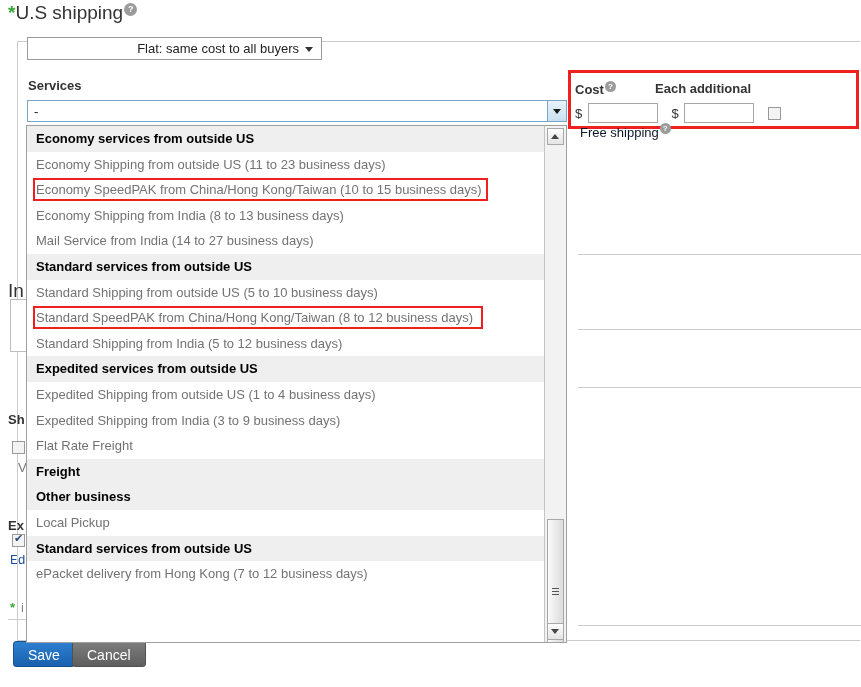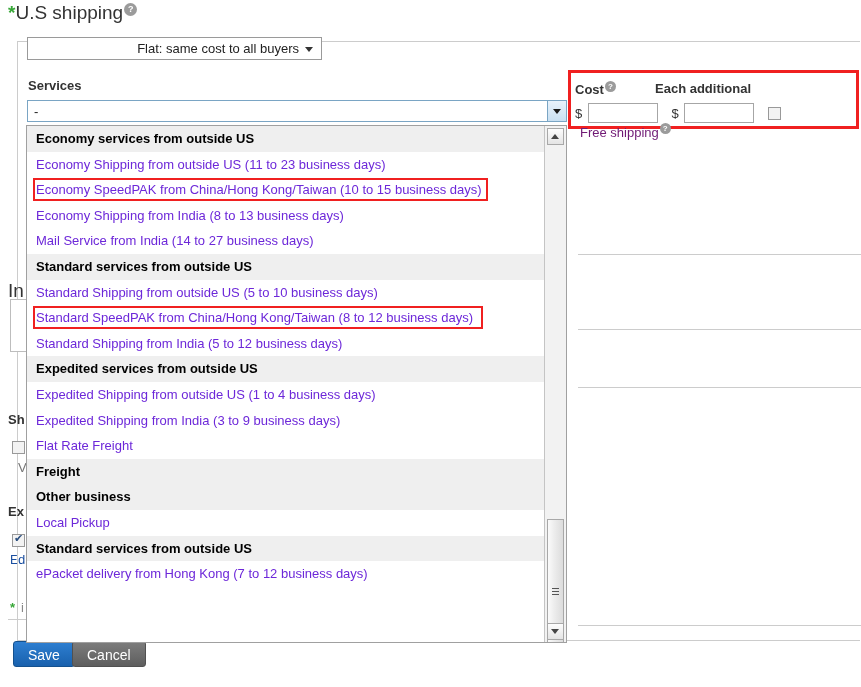--- a/index.html
+++ b/index.html
@@ -162,21 +162,21 @@
     left: 0; top: 0;
     width: 517px;
     height: 516px;
     overflow: hidden;
   }
   .dd-row {
     height: 25.6px;
     line-height: 25.6px;
     padding-left: 9px;
     font-size: 13px;
-    color: #6d28d9;
+    color: #737373;
     white-space: nowrap;
     box-sizing: border-box;
     position: relative;
   }
   .dd-row.group {
     background: #efefef;
     font-weight: bold;
     color: #000000;
   }
   .dd-row.hl::after {
@@ -287,21 +287,21 @@
     height: 13px;
     border: 1px solid #999999;
     background: #f3f3f3;
     box-sizing: border-box;
     vertical-align: middle;
     position: relative;
   }
   .chk-label {
     display: inline-block;
     font-size: 13px;
-    color: #701a75;
+    color: #0f172a;
     vertical-align: middle;
     margin-left: 5px;
   }
 
   
   .obsc {
     position: absolute;
     font-size: 13px;
     color: #333333;
     white-space: nowrap;
@@ -385,21 +385,21 @@
     <div class="divider" style="top:287px;"></div>
     <div class="divider" style="top:345px;"></div>
     <div class="divider" style="top:583px;"></div>
   </div>
 
   <div class="obsc big" style="left:8px; top:280px; width:18px;">In</div>
   <div class="mini-box"></div>
   <div class="obsc bold" style="left:8px; top:412px; width:20px;">Sh</div>
   <div class="obsc-chk" style="left:12px; top:441px;"></div>
   <div class="obsc" style="left:18px; top:460px; width:12px; color:#777;">Vi</div>
-  <div class="obsc bold" style="left:8px; top:504px; width:20px;">Ex</div>
+  <div class="obsc bold" style="left:8px; top:518px; width:20px;">Ex</div>
   <div class="obsc-chk checked" style="left:12px; top:534px;"></div>
   <div class="obsc link" style="left:10px; top:553px; width:18px;">Ed</div>
   <div class="obsc green" style="left:10px; top:600px;">*</div>
   <div class="obsc" style="left:21px; top:600px; width:8px; color:#888;">i</div>
   <div class="hline"></div>
 
   <div class="flat-select">
     <span>Flat: same cost to all buyers</span>
     <span class="caret"></span>
   </div>

